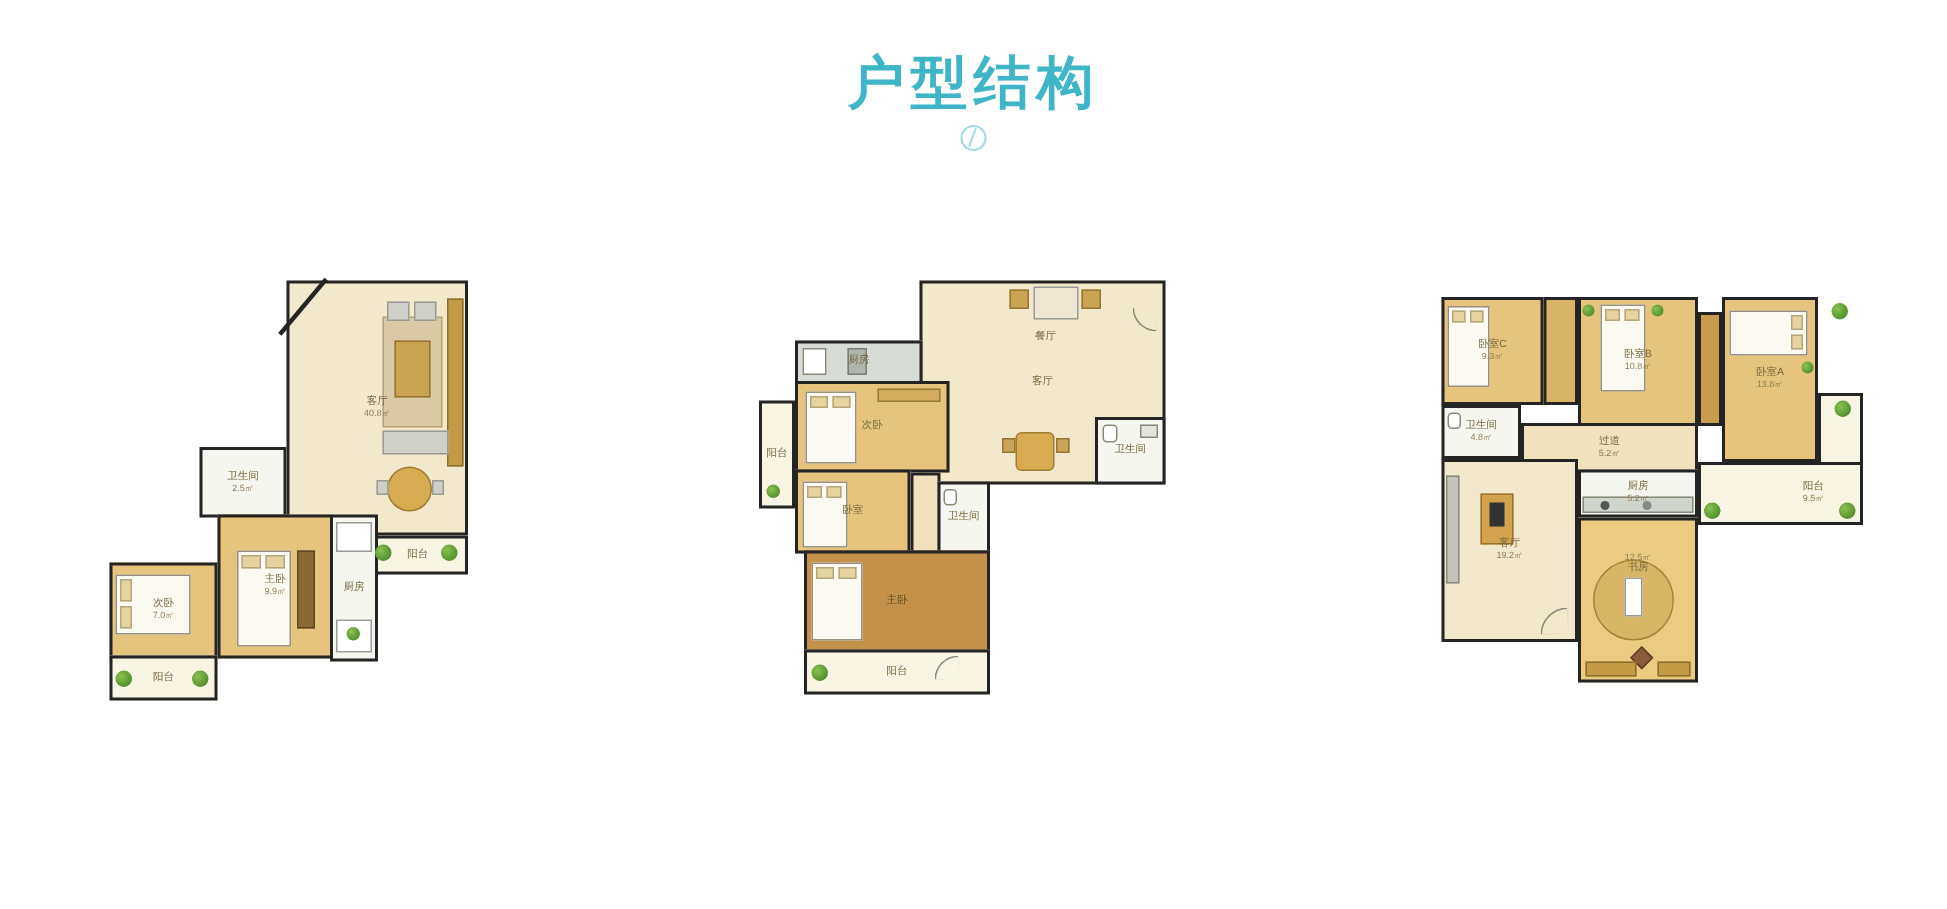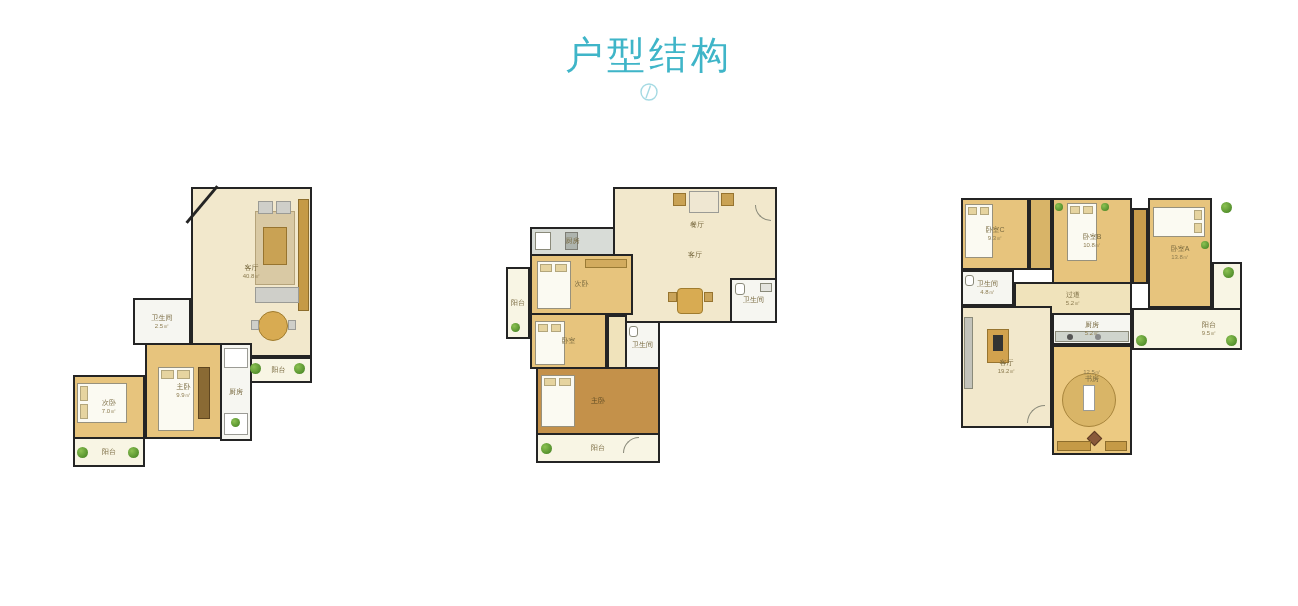--- a/index.html
+++ b/index.html
@@ -1,21 +1,21 @@
 <!DOCTYPE html>
 <html><head>
 <meta charset="utf-8">
 <style>
   html,body{margin:0;padding:0;background:#ffffff;}
   body{font-family:"Liberation Sans","DejaVu Sans",sans-serif;}
   #page{position:relative;width:1298px;height:606px;background:#ffffff;overflow:hidden;}
 
   
   .title{position:absolute;left:0;right:0;top:30px;text-align:center;
-         font-size:38px;letter-spacing:4px;color:#3fb5c8;font-weight:400;}
+         font-size:38px;letter-spacing:4px;color:#3fb5c8;font-weight:700;}
   .title-icon{position:absolute;left:0;right:0;top:82px;text-align:center;}
 
   
   .plan{position:absolute;}
   .room{position:absolute;box-sizing:border-box;border:2px solid #242424;
         display:flex;flex-direction:column;align-items:center;justify-content:center;}
   .room span{position:relative;z-index:3;}
   .rl{font-size:7px;line-height:1.25;color:#77683e;text-align:center;}
   .ra{font-size:6px;line-height:1.1;color:#8d7c50;text-align:center;}
   .cream{background:#f2e8cc;}

